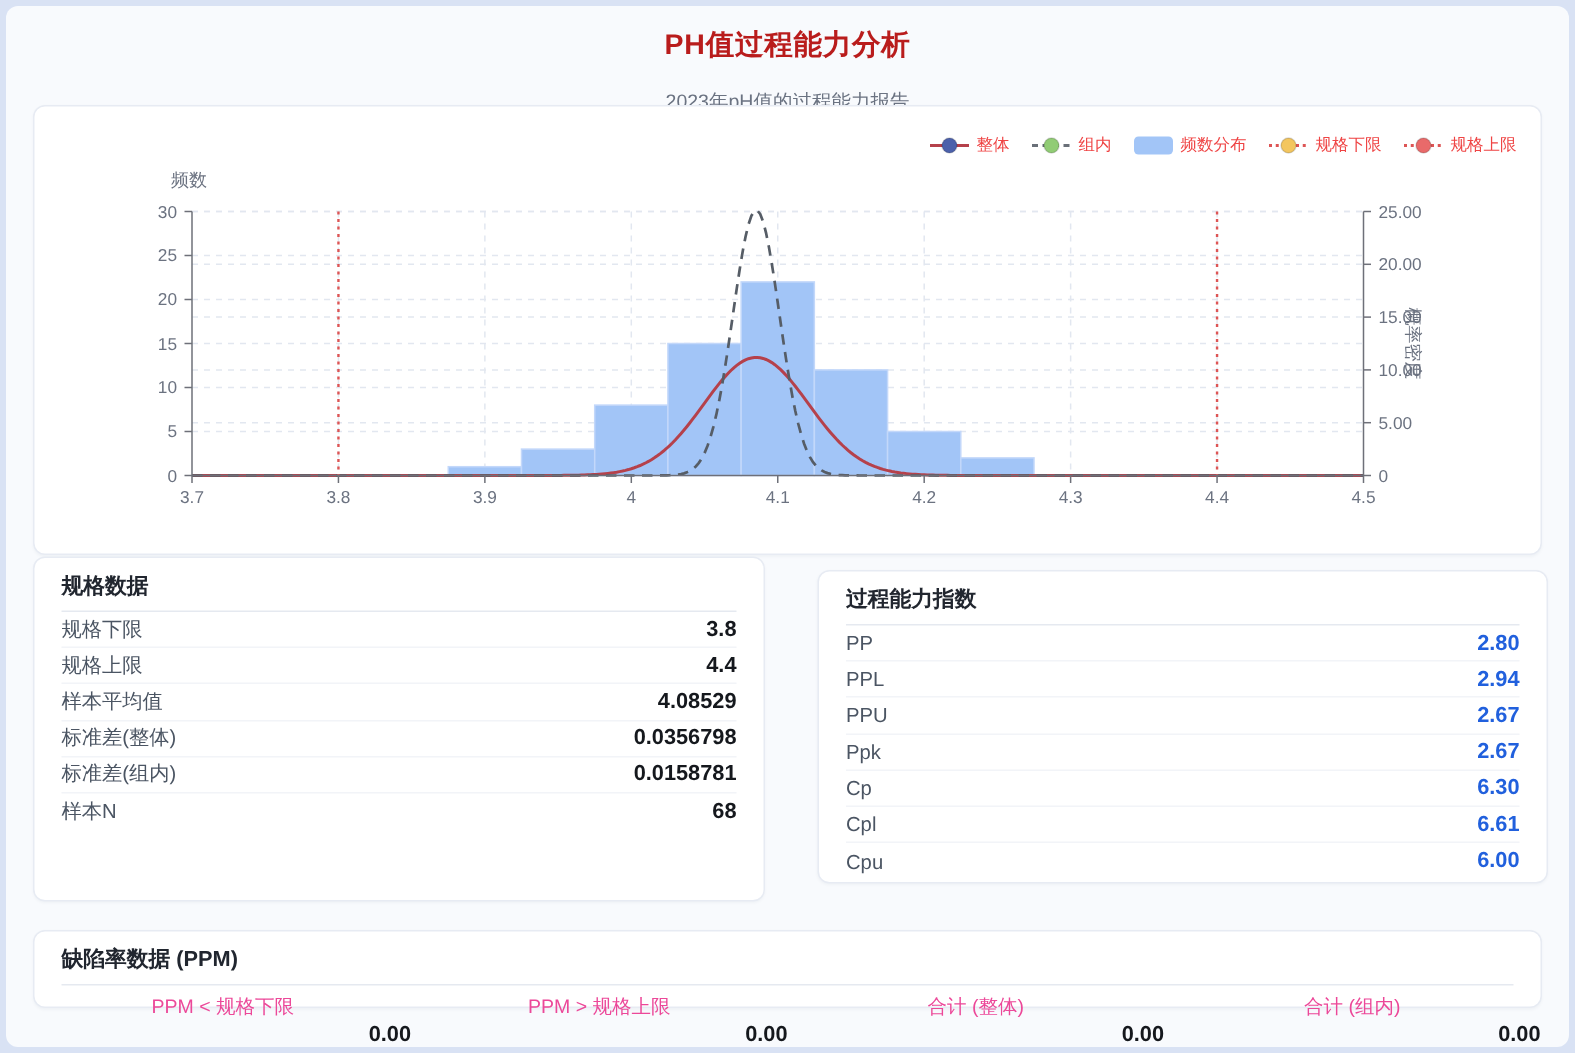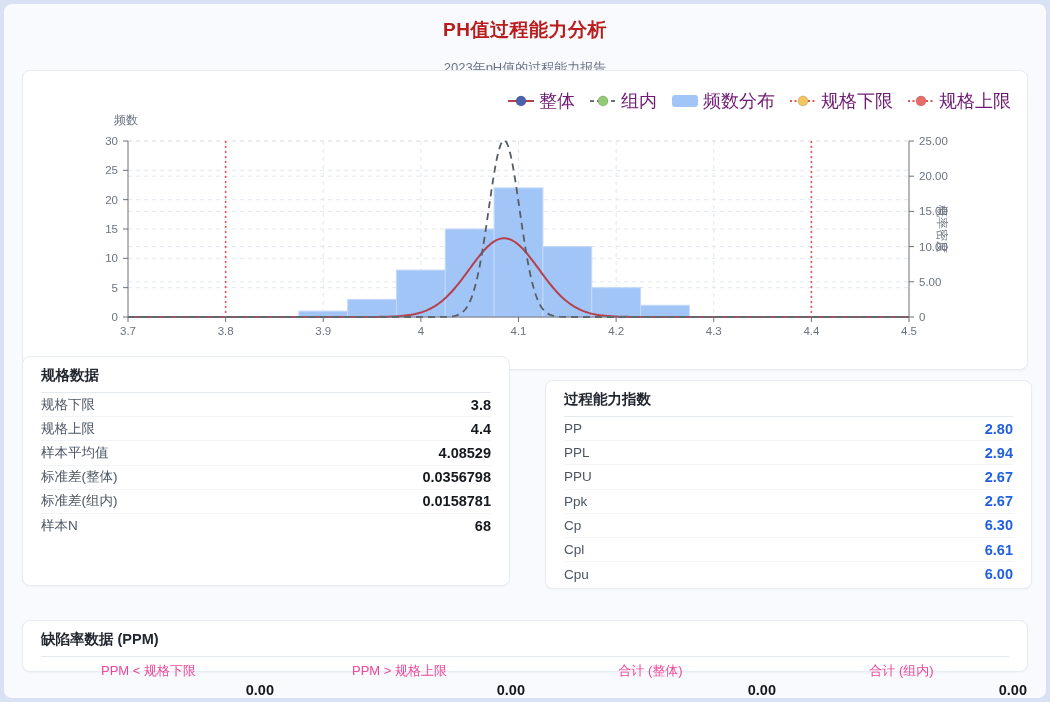--- a/index.html
+++ b/index.html
@@ -11,29 +11,29 @@
 
   
   .header { position:absolute; top:0; left:0; width:100%; text-align:center; padding-top:13px; }
   .header h1 { font-size:19px; font-weight:700; color:#b91c1c; letter-spacing:.5px; }
   .header .sub { margin-top:16px; font-size:13px; color:#6b7382; }
 
   
   .card { position:absolute; background:#fff; border:1px solid #e7ebf3; border-radius:8px;
           box-shadow:0 1px 2px rgba(30,40,80,.04); }
   .chart-card  { left:18px; top:66px;  width:1006px; height:300px; }
-  .spec-card   { left:18px; top:352px; width:488px;  height:230px; }
+  .spec-card   { left:18px; top:367px; width:488px;  height:230px; }
   .cap-card    { left:541px; top:376px; width:487px; height:209px; }
   .ppm-card    { left:18px; top:616px; width:1006px; height:52px; }
 
   
   .legend { position:absolute; top:18px; right:16px; display:flex; align-items:center; gap:15px; z-index:3; }
   .legend-item { display:flex; align-items:center; gap:5px; cursor:pointer; }
   .legend-item .lg-icon { display:inline-block; width:26px; height:14px; }
-  .legend-item .lg-label { font-size:18px; color:#701a75; }
+  .legend-item .lg-label { font-size:11px; color:#ef4444; }
 
   #chart-svg { position:absolute; left:0; top:0; width:1006px; height:300px; }
   #chart-svg text { font-family:"Liberation Sans","DejaVu Sans",sans-serif; }
 
   
   .panel-title { margin:0 18px; padding:9px 0 7px; font-size:14.5px; font-weight:700;
                  color:#21262f; border-bottom:1px solid #e5e9f0; }
   .rows { margin:0 18px; }
   .row { display:flex; justify-content:space-between; align-items:center; height:24.2px;
          border-bottom:1px solid #f2f4f8; }

